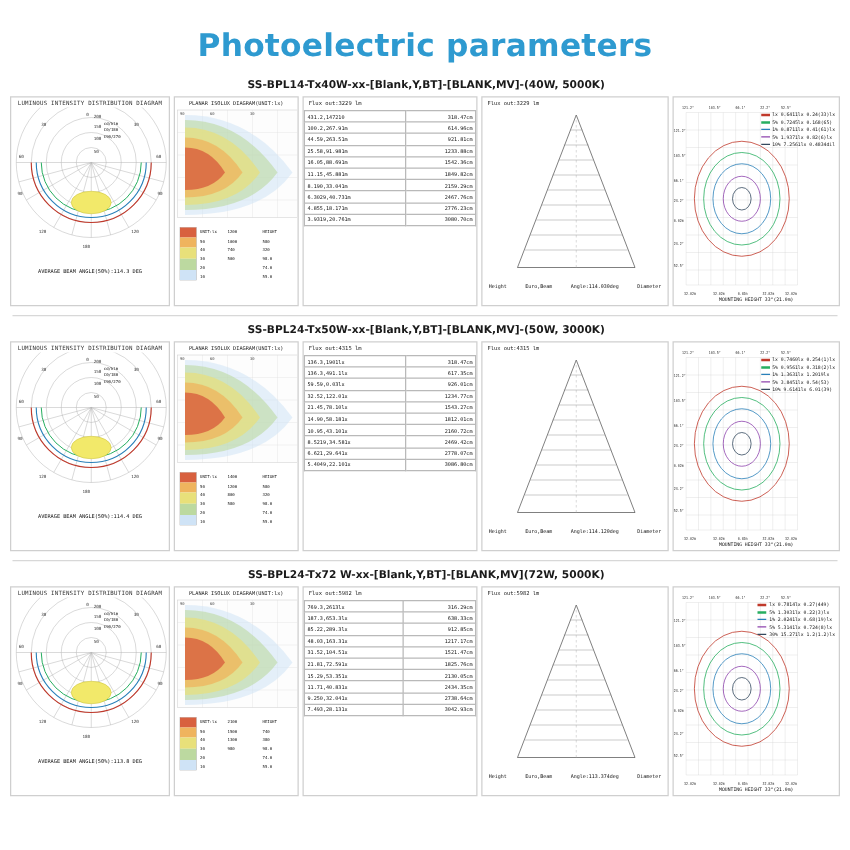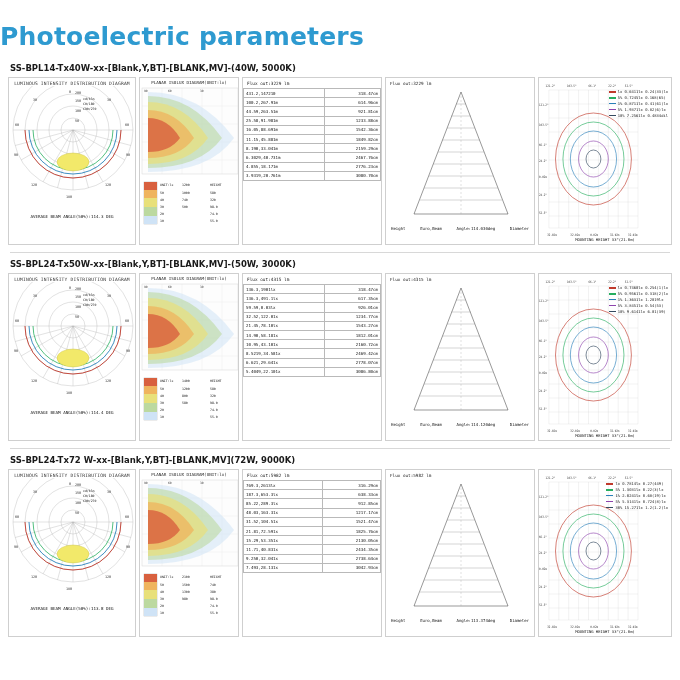--- a/index.html
+++ b/index.html
@@ -7,41 +7,42 @@
     width:680px;height:680px;
     background:#ffffff;
     font-family:"Liberation Sans", sans-serif;
     color:#222;
     overflow:hidden;
   }
   .page{position:relative;width:680px;height:680px;}
 
   
   .title{
-    text-align:left;
+    text-align:center;
     font-size:25px;
     font-weight:bold;
     color:#2e9ad0;
     letter-spacing:.2px;
     padding-top:22px;
     padding-bottom:6px;
     font-family:"DejaVu Sans", sans-serif;
   }
 
   
   .section{
     margin:0 8px;
     padding-top:6px;
   }
   .sec-head{
     font-size:8.5px;
     font-weight:bold;
     color:#1a1a1a;
     margin:0 0 4px 2px;
     font-family:"DejaVu Sans", sans-serif;
+    text-align:center;
   }
   .row{
     display:flex;
     align-items:stretch;
     gap:3px;
     height:168px;
   }
   .card{
     border:1px solid #cfcfcf;
     background:#fff;
@@ -669,21 +670,21 @@
           </div>
           <div class="grid-foot">MOUNTING HEIGHT 33°(21.0m)</div>
         </div>
       </div>
 
     </div>
     <div class="divider"></div>
   </div>
 
   <div class="section">
-    <div class="sec-head">SS-BPL24-Tx72 W-xx-[Blank,Y,BT]-[BLANK,MV](72W, 9000K)</div>
+    <div class="sec-head">SS-BPL24-Tx72 W-xx-[Blank,Y,BT]-[BLANK,MV](72W, 5000K)</div>
     <div class="row">
 
       <div class="card c-polar">
         <div class="cap">LUMINOUS INTENSITY DISTRIBUTION DIAGRAM</div>
         <div class="polar-wrap">
           <svg width="128" height="122" viewBox="0 0 128 122">
             <g stroke="#b5b5b5" fill="none" stroke-width="0.4">
               <circle cx="64" cy="44" r="12"></circle>
                 <circle cx="64" cy="44" r="24"></circle>
               <circle cx="64" cy="44" r="36"></circle>

